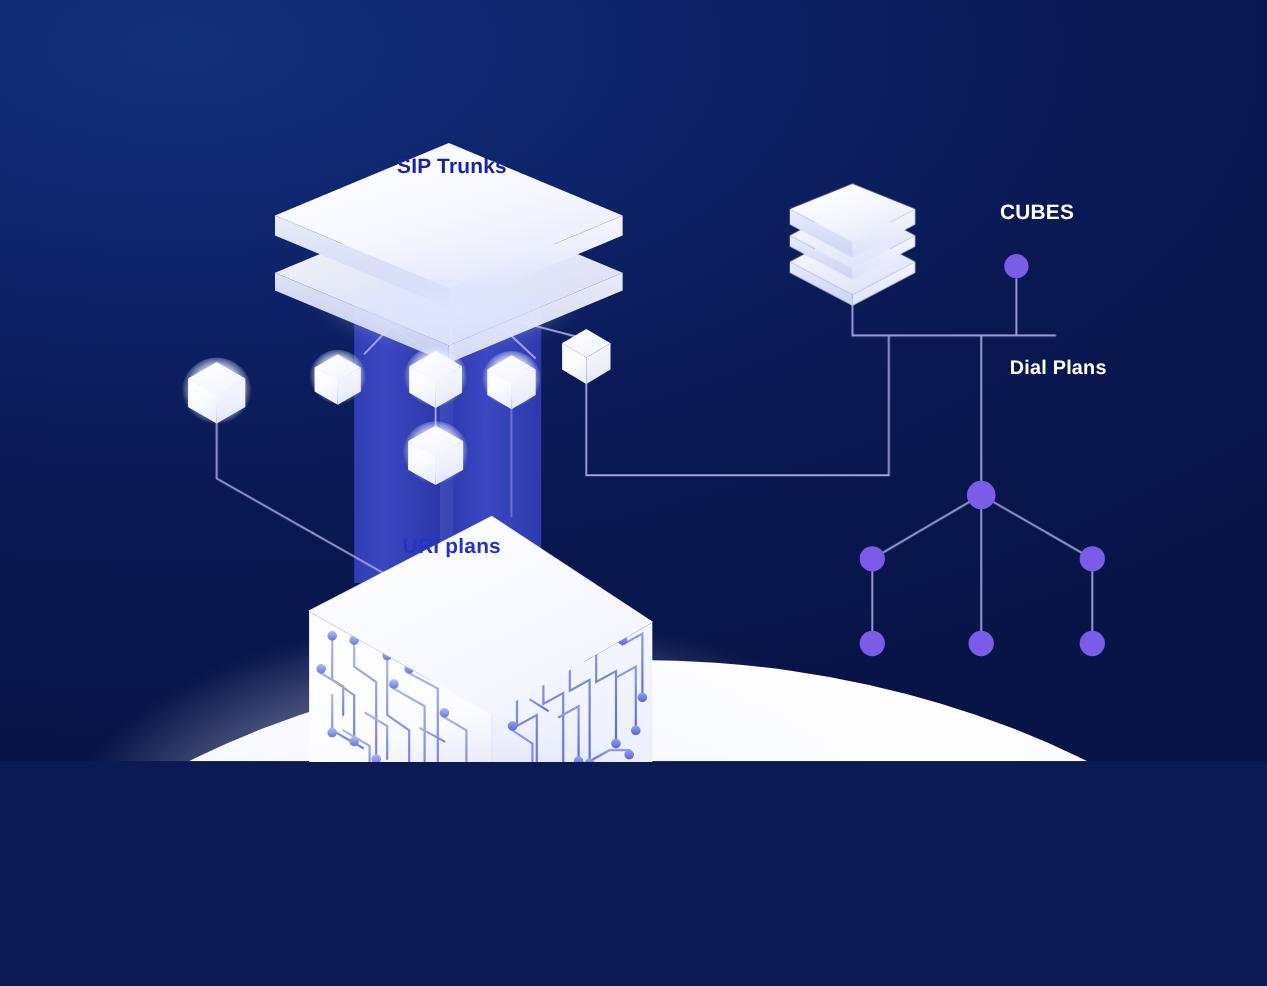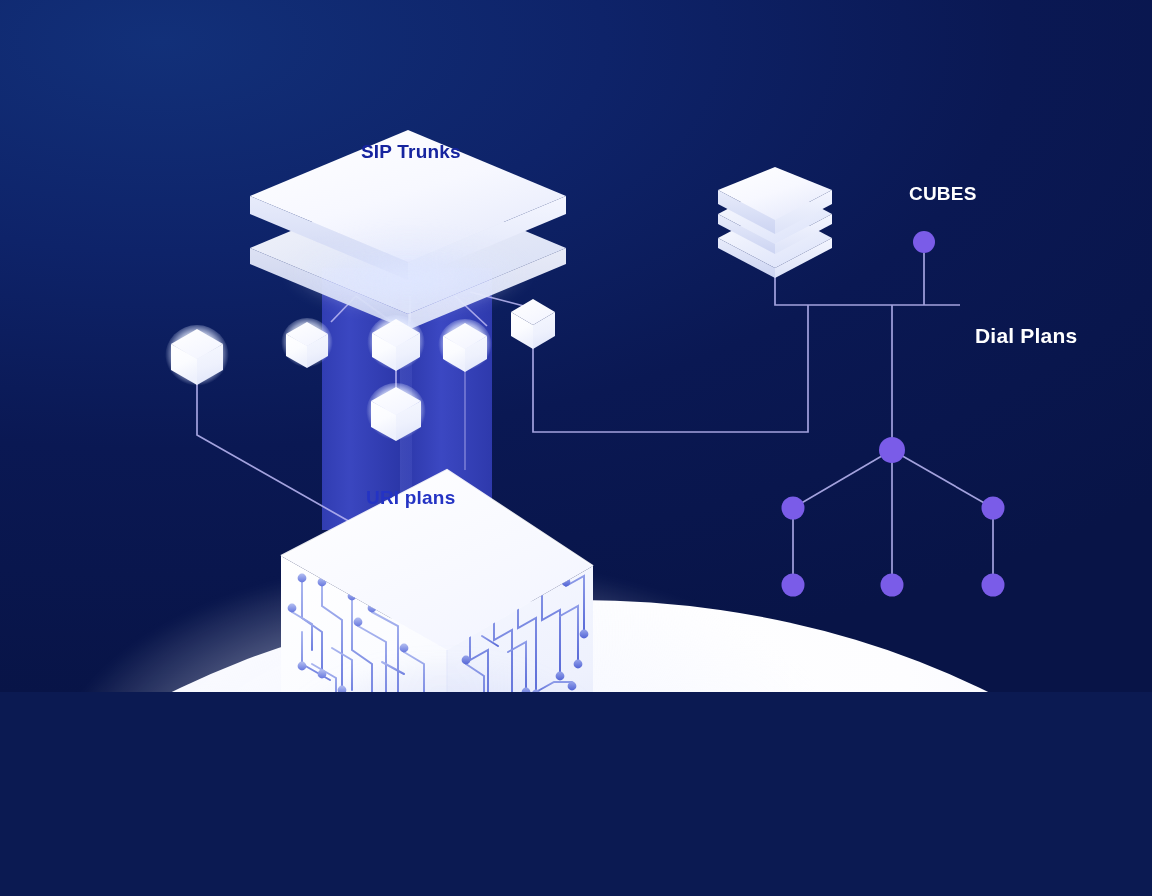--- a/index.html
+++ b/index.html
@@ -95,21 +95,21 @@
   .label {
     position: absolute;
     font-weight: bold;
     letter-spacing: 0.2px;
     white-space: nowrap;
   }
   .label-light { color: #ffffff; }
   #label-sip   { left: 361px; top: 141px; font-size: 19px; color: #16249f; }
   #label-uri   { left: 366px; top: 487px; font-size: 19px; color: #2433c4; }
   #label-cubes { left: 885px; top: 183px; font-size: 19px; margin-left: 24px; }
-  #label-dial  { left: 975px; top: 324px; font-size: 21px; }
+  #label-dial  { left: 918px; top: 324px; font-size: 18px; }
 
   svg { position: absolute; left: 0; top: 0; overflow: visible; }
   .svg-layer { position: absolute; left: 0; top: 0; width: 1152px; height: 896px; }
 </style>
 </head>
 <body>
 
 <div id="stage">
 
   <div class="horizon"></div>

